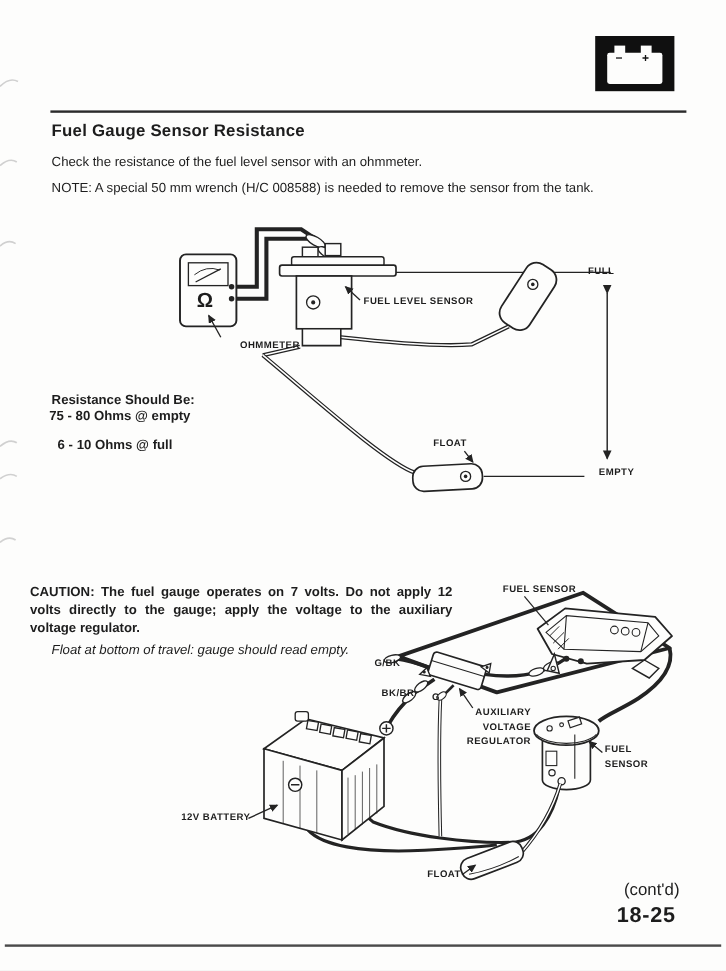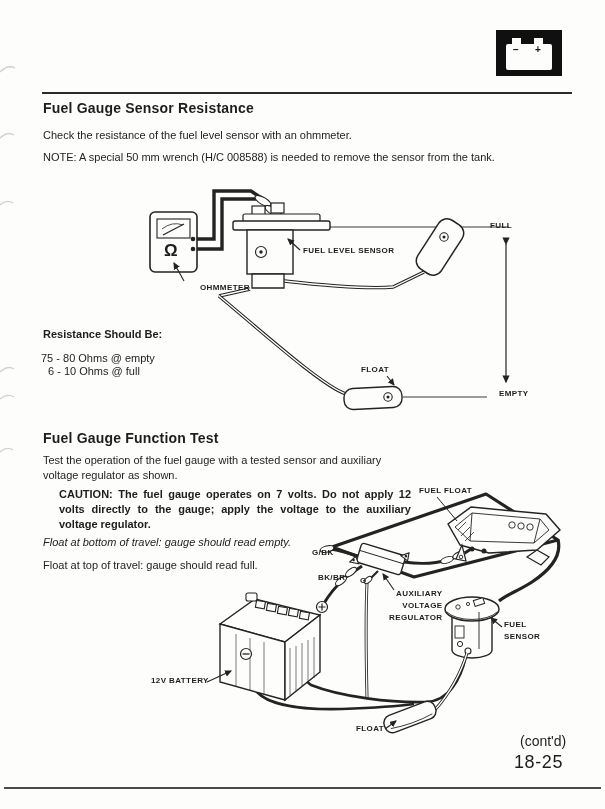--- a/index.html
+++ b/index.html
@@ -21,33 +21,33 @@
   .batt-sign.bmin { left:7px; } .batt-sign.bplus { left:29px; }
 
   h1 { position:absolute; margin:0; font-size:14px; font-weight:bold; letter-spacing:0.2px; }
   .s1-title { left:43px; top:100px; }
   .s2-title { left:43px; top:430px; }
 
   .body { position:absolute; margin:0; font-size:11px; line-height:15px; }
   .s1-intro { left:43px; top:128px; width:430px; }
   .s1-note  { left:43px; top:150px; width:520px; }
   .res-head { left:43px; top:327px; font-weight:bold; }
-  .res1 { left:41px; top:351px; font-weight:normal; }
-  .res2 { left:48px; top:364px; font-weight:normal; }
+  .res1 { left:41px; top:340px; font-weight:bold; }
+  .res2 { left:48px; top:364px; font-weight:bold; }
   .s2-intro { left:43px; top:453px; width:348px; }
-  .s2-caution { left:59px; top:487px; width:352px; font-weight:bold; text-align:justify; }
+  .s2-caution { left:25px; top:487px; width:352px; font-weight:bold; text-align:justify; }
   .s2-float1 { left:43px; top:535px; width:352px;font-style:italic; }
   .s2-float2 { left:43px; top:558px; width:352px; }
 
   .dlabel { position:absolute; font-size:8px; font-weight:bold; letter-spacing:0.4px; white-space:nowrap; color:#1d1d1d; }
   .omega { font-size:17px; letter-spacing:0; }
   .lbl-multiline { line-height:12px; }
 
   .contd { position:absolute; left:520px; top:733px; font-size:14px; }
-  .pagenum { position:absolute; left:514px; top:752px; font-size:18px; font-weight:normal; letter-spacing:0.6px; }
+  .pagenum { position:absolute; left:514px; top:752px; font-size:18px; font-weight:bold; letter-spacing:0.6px; }
 </style>
 </head>
 <body>
 
 <div class="page">
 
   <svg class="art" width="605" height="809" viewBox="0 0 605 809">
     <defs>
       <marker id="ah" markerWidth="8" markerHeight="8" refX="5.5" refY="3" orient="auto">
         <path d="M0,0 L6.5,3 L0,6 z" fill="#232323"></path>
@@ -254,27 +254,24 @@
   <div class="body res1">75 - 80 Ohms @ empty</div>
   <div class="body res2">6 - 10 Ohms @ full</div>
 
   <span class="dlabel omega" style="left:164px; top:241px;">Ω</span>
   <span class="dlabel" style="left:159px; top:283px;margin-left:41px;">OHMMETER</span>
   <span class="dlabel" style="left:303px; top:246px;">FUEL LEVEL SENSOR</span>
   <span class="dlabel" style="left:490px; top:221px;text-align:center;">FULL</span>
   <span class="dlabel" style="left:489px; top:389px;margin-left:10px;">EMPTY</span>
   <span class="dlabel" style="left:361px; top:365px;">FLOAT</span>
 
-  <h1 class="s2-title">Fuel Gauge Function Test</h1>
-  <p class="body s2-intro">Test the operation of the fuel gauge with a tested sensor and auxiliary voltage regulator as shown.</p>
   <p class="body s2-caution">CAUTION: The fuel gauge operates on 7 volts. Do not apply 12 volts directly to the gauge; apply the voltage to the auxiliary voltage regulator.</p>
   <p class="body s2-float1">Float at bottom of travel: gauge should read empty.</p>
-  <p class="body s2-float2">Float at top of travel: gauge should read full.</p>
-
-  <span class="dlabel" style="left:419px; top:486px;">FUEL FLOAT</span>
+
+  <span class="dlabel" style="left:419px; top:486px;">FUEL SENSOR</span>
   <span class="dlabel" style="left:312px; top:548px;">G/BK</span>
   <span class="dlabel" style="left:318px; top:573px;">BK/BR</span>
   <span class="dlabel" style="left:360px; top:576px;">G</span>
   <span class="dlabel lbl-multiline" style="left:389px; top:588px;text-align:right;"><span>AUXILIARY</span><br>
     <span>VOLTAGE</span><br>
     <span>REGULATOR</span></span>
   <span class="dlabel" style="left:151px; top:676px;">12V BATTERY</span>
   <span class="dlabel lbl-multiline" style="left:504px; top:619px;"><span>FUEL</span><br>
     <span>SENSOR</span></span>
   <span class="dlabel" style="left:356px; top:724px;">FLOAT</span>

